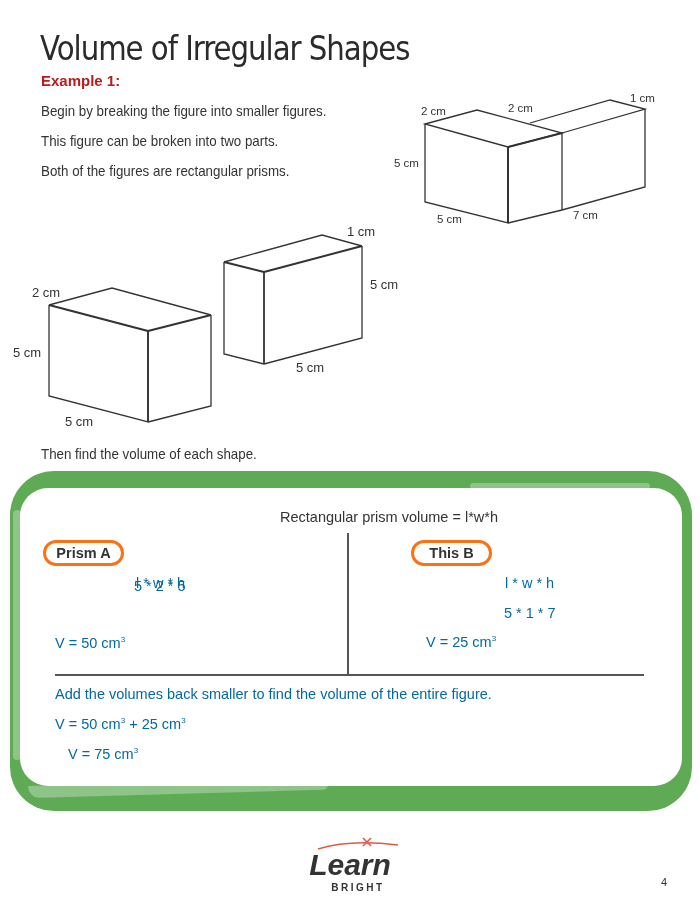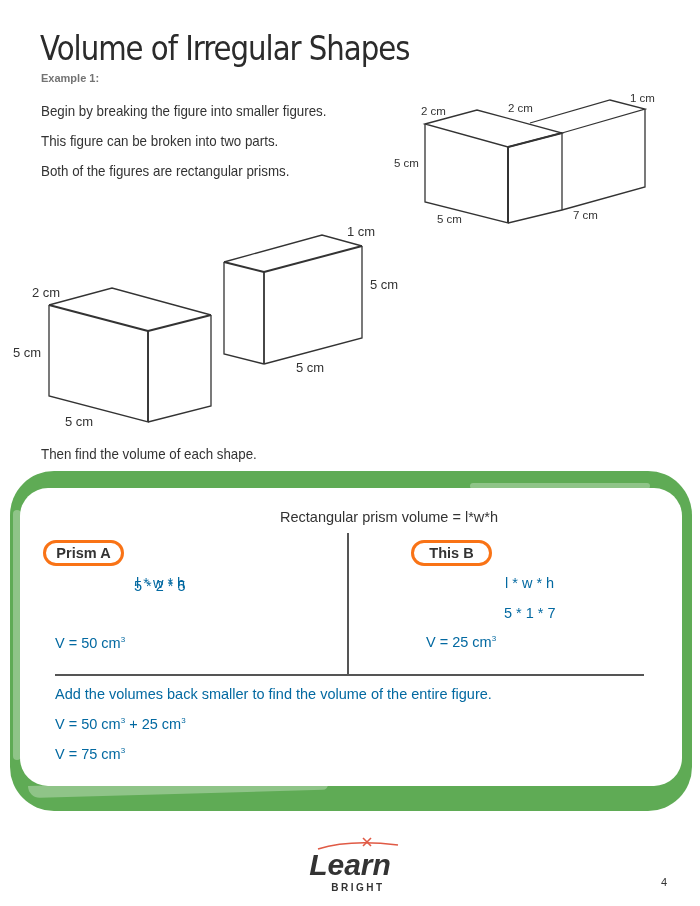--- a/index.html
+++ b/index.html
@@ -6,21 +6,21 @@
     body {
       width: 700px; height: 906px; position: relative; overflow: hidden;
       font-family: "Liberation Sans", sans-serif; color: #333333;
     }
     .abs { position: absolute; }
     .title {
       left: 40px; top: 28px; font-size: 34px; font-weight: normal; color: #2b2b2b;
       font-family: "DejaVu Sans", sans-serif; letter-spacing: -1.2px;
       transform: scaleX(0.86); transform-origin: left top; white-space: nowrap;
     }
-    .example { left: 41px; top: 72px; font-size: 11px; font-weight: bold; color: #737373; }
+    .example { left: 41px; top: 72px; font-size: 15px; font-weight: bold; color: #b91c1c; }
     .para { left: 41px; font-size: 14.5px; color: #333; white-space: nowrap; transform: scaleX(0.92); transform-origin: left top; }
     .fig { position: absolute; }
     .fig text { font-family: "Liberation Sans", sans-serif; fill: #333; }
     .card-outer {
       left: 10px; top: 471px; width: 682px; height: 340px;
       background: #5fab55; border-radius: 44px;
     }
     .card-inner {
       left: 20px; top: 488px; width: 662px; height: 298px;
       background: #ffffff; border-radius: 28px;
@@ -124,21 +124,21 @@
 
 <div class="abs pill" style="left:411px;top:540px;width:81px">
   <span>This B</span>
 </div>
 <div class="abs calc" style="left:505px;top:575px">l * w * h</div>
 <div class="abs calc" style="left:504px;top:605px">5 * 1 * 7</div>
 <div class="abs calc" style="left:426px;top:634px"><span>V = 25 cm</span><sup>3</sup></div>
 
 <div class="abs calc" style="left:55px;top:686px">Add the volumes back smaller to find the volume of the entire figure.</div>
 <div class="abs calc" style="left:55px;top:716px"><span>V = 50 cm</span><sup>3</sup><span> + 25 cm</span><sup>3</sup></div>
-<div class="abs calc" style="left:55px;top:746px"><span>V = 75 cm</span><sup>3</sup></div>
+<div class="abs calc" style="left:68px;top:746px"><span>V = 75 cm</span><sup>3</sup></div>
 
 <svg class="fig" style="left:290px;top:835px" width="120" height="60" viewBox="0 0 120 60">
   <path d="M28,14 Q60,4 108,10" stroke="#e05a45" stroke-width="1.6" fill="none"></path>
   <g stroke="#e05a45" stroke-width="1.6">
     <line x1="73" y1="3" x2="81" y2="11"></line>
       <line x1="81" y1="3" x2="73" y2="11"></line>
   </g>
   <text x="60" y="40" text-anchor="middle" font-family="DejaVu Serif, serif" font-style="italic" font-weight="bold" font-size="30" fill="#e05a45">Learn</text>
   <text x="68" y="56" text-anchor="middle" font-family="Liberation Sans, sans-serif" font-weight="bold" font-size="10" letter-spacing="2.5" fill="#6b6f72">BRIGHT</text>
 </svg>

